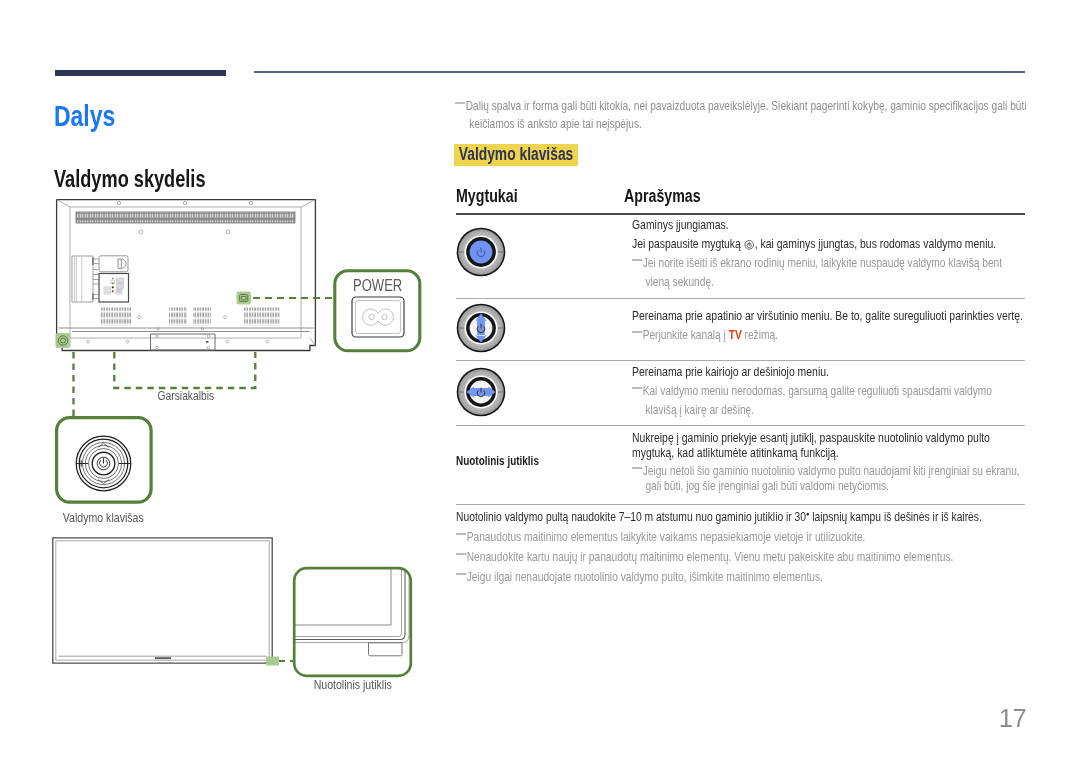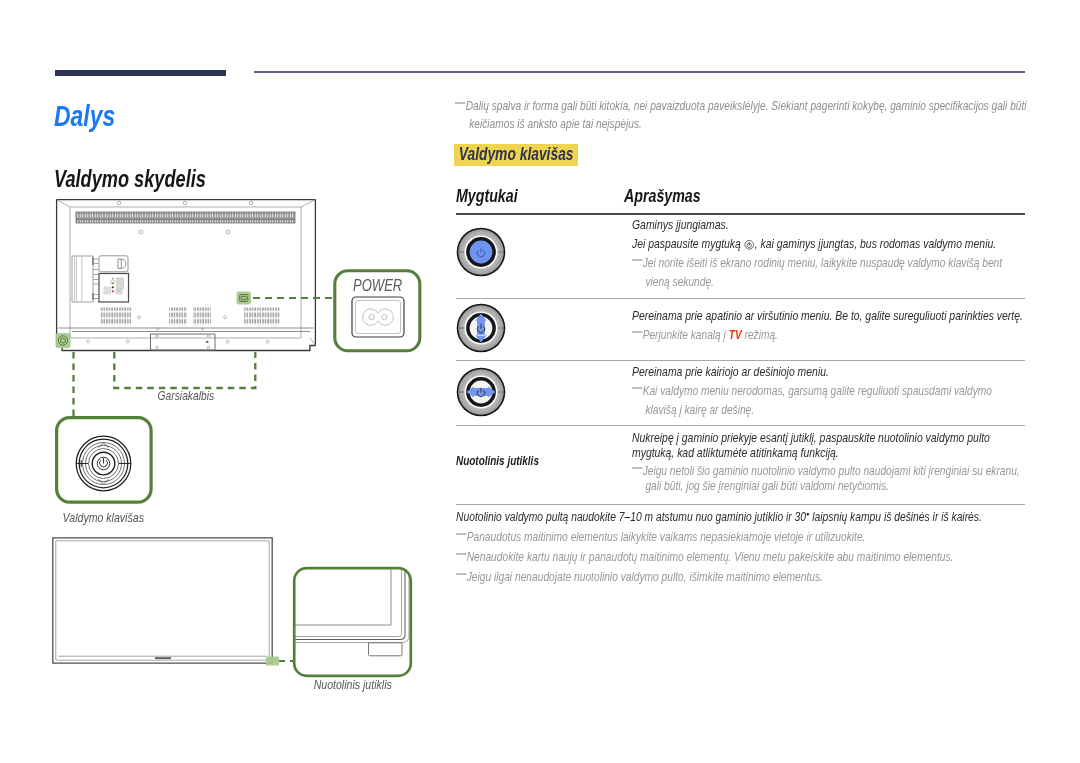--- a/index.html
+++ b/index.html
@@ -1,18 +1,18 @@
 <!DOCTYPE html>
 <html><head>
 <meta charset="utf-8">
 <style>
   html,body{margin:0;padding:0;}
   body{width:1080px;height:763px;background:#ffffff;
        font-family:"Liberation Sans",sans-serif;overflow:hidden;-webkit-font-smoothing:antialiased;}
-  .page{position:relative;width:1080px;height:763px;font-style:italic;}
+  .page{position:relative;width:1080px;height:763px;}
 
   
   .cond{transform:scaleX(0.79);transform-origin:left top;}
 
   
   .hdr-bar{position:absolute;left:55px;top:70px;width:171px;height:6px;background:#2e3355;}
   .hdr-line{position:absolute;left:254px;top:71px;width:771px;height:1.6px;background:#5b608c;}
   .title{position:absolute;left:54px;top:100px;font-size:29px;font-weight:bold;
          color:#1a78f5;line-height:32px;width:300px;}
   .sub{position:absolute;left:54px;top:166px;font-size:23px;font-weight:bold;color:#161616;
@@ -448,13 +448,14 @@
       <circle cx="29" cy="29" r="14.9" fill="#161616"></circle>
     <circle cx="29" cy="29" r="11.4" fill="#f4f4f4"></circle>
       <path d="M14.4 29 l7.4 -5.6 v11.2 Z M21 25.1 h16 v7.8 h-16 Z M43.6 29 l-7.4 5.6 v-11.2 Z" fill="#7396ef"></path>
       <g fill="none" stroke="#2b2b2b" stroke-width="0.95">
         <path d="M26.35 27.3 a3.75 3.75 0 1 0 5.3 0"></path>
         <path d="M29 24.8 V29.5"></path>
       </g>
       </svg>
   </div>
 
+  <div class="pg">17</div>
 </div>
 
 </body></html>

